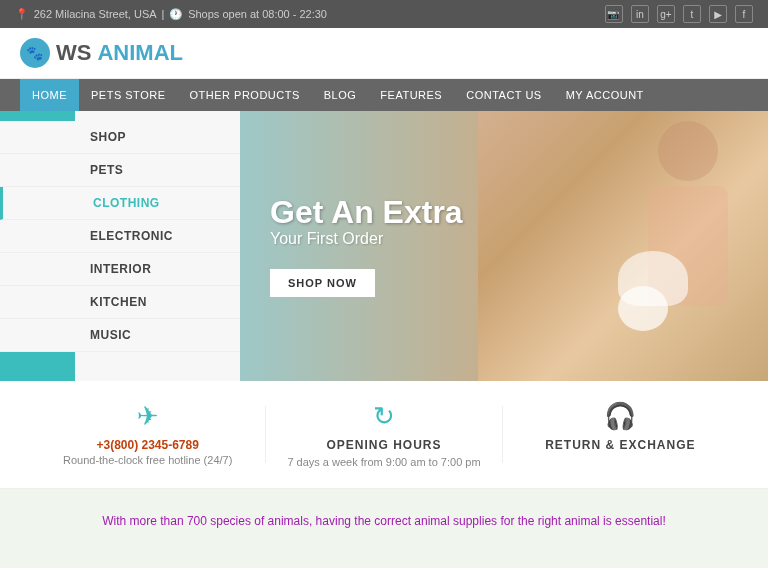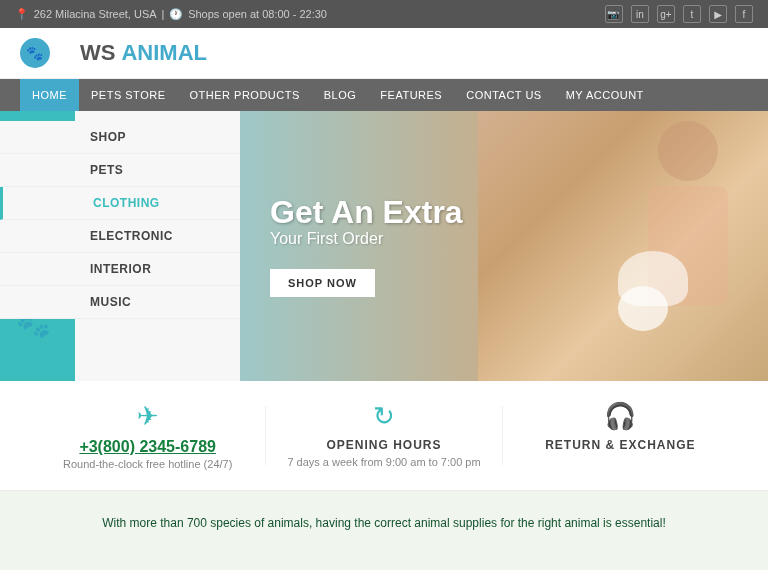--- a/index.html
+++ b/index.html
@@ -38,21 +38,21 @@
       justify-content: space-between;
       border-bottom: 1px solid #eee;
     }
     .logo {
       display: flex;
       align-items: center;
       gap: 6px;
       font-size: 22px;
       font-weight: bold;
     }
-    .logo-ws { color: #555; margin-left: 24px; }
+    .logo-ws { color: #555; }
     .logo-animal { color: #4ac; }
     .logo-icon {
       width: 30px; height: 30px;
       background: #4ac;
       border-radius: 50%;
       display: inline-flex;
       align-items: center;
       justify-content: center;
       color: white;
       font-size: 14px;
@@ -188,44 +188,43 @@
       text-transform: uppercase;
       letter-spacing: 1px;
       color: #444;
       margin-bottom: 4px;
     }
     .feature-desc {
       font-size: 11px;
       color: #888;
     }
     .feature-phone {
-      font-size: 16px;
-      font-weight: bold;
-      color: #15803d;
+      font-size: 12px;
+      font-weight: bold;
+      color: #c2410c;
       margin-bottom: 2px;
-      text-decoration: underline;
     }
 
     
     .featured-section {
       background: #f0f5ee;
       padding: 25px 20px;
     }
     .featured-title {
       text-align: center;
       font-size: 22px;
       font-weight: bold;
       letter-spacing: 2px;
       color: #444;
       margin-bottom: 8px;
     }
     .featured-desc {
       text-align: center;
       font-size: 12px;
-      color: #14532d;
+      color: #a21caf;
       margin-bottom: 15px;
     }
 
     
     .feature-divider {
       width: 1px;
       background: #eee;
       margin: 5px 0;
     }
 
@@ -278,20 +277,21 @@
       <span class="paw-print" style="top:30px;left:15px;font-size:30px;">🐾</span>
       <span class="paw-print" style="top:120px;left:10px;font-size:22px;transform:rotate(20deg);">🐾</span>
       <span class="paw-print" style="top:200px;left:18px;font-size:26px;transform:rotate(-15deg);">🐾</span>
     </div>
     <div class="sidebar-menu">
       <a href="#">SHOP</a>
       <a href="#">PETS</a>
       <a href="#" class="active">CLOTHING</a>
       <a href="#">ELECTRONIC</a>
       <a href="#">INTERIOR</a>
+      <a href="#">KITCHEN</a>
       <a href="#">MUSIC</a>
     </div>
   </div>
 
   <div class="hero">
 
     <div style="position:absolute;left:0;top:0;right:0;bottom:0;background:linear-gradient(to right, #9ec8c8 0%, #c4b090 45%, #b89070 100%);"></div>
 
     <div style="position:absolute;right:0;top:0;bottom:0;width:55%;overflow:hidden;">
       <div style="width:100%;height:100%;background:linear-gradient(135deg, #d4b090 0%, #c8a070 30%, #e8c8a0 60%, #c8a878 100%);display:flex;align-items:center;justify-content:center;">

